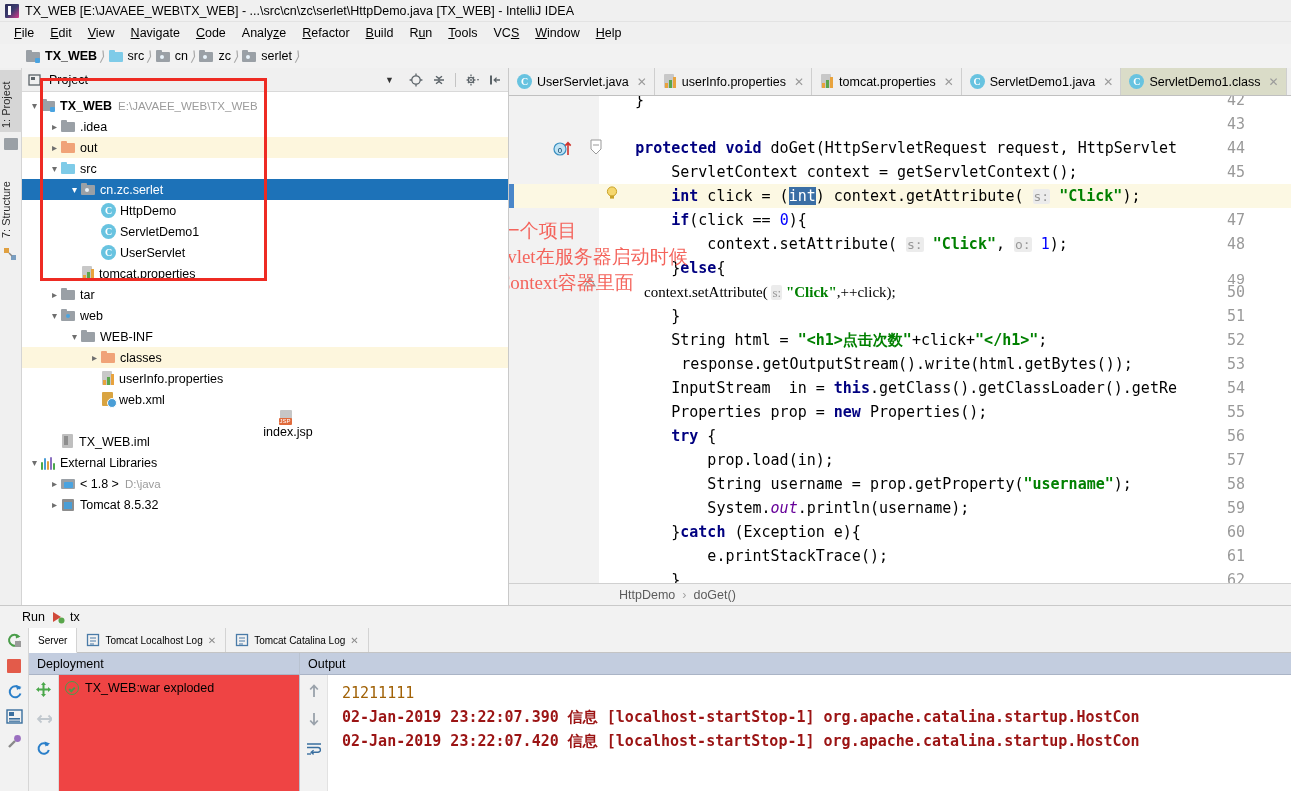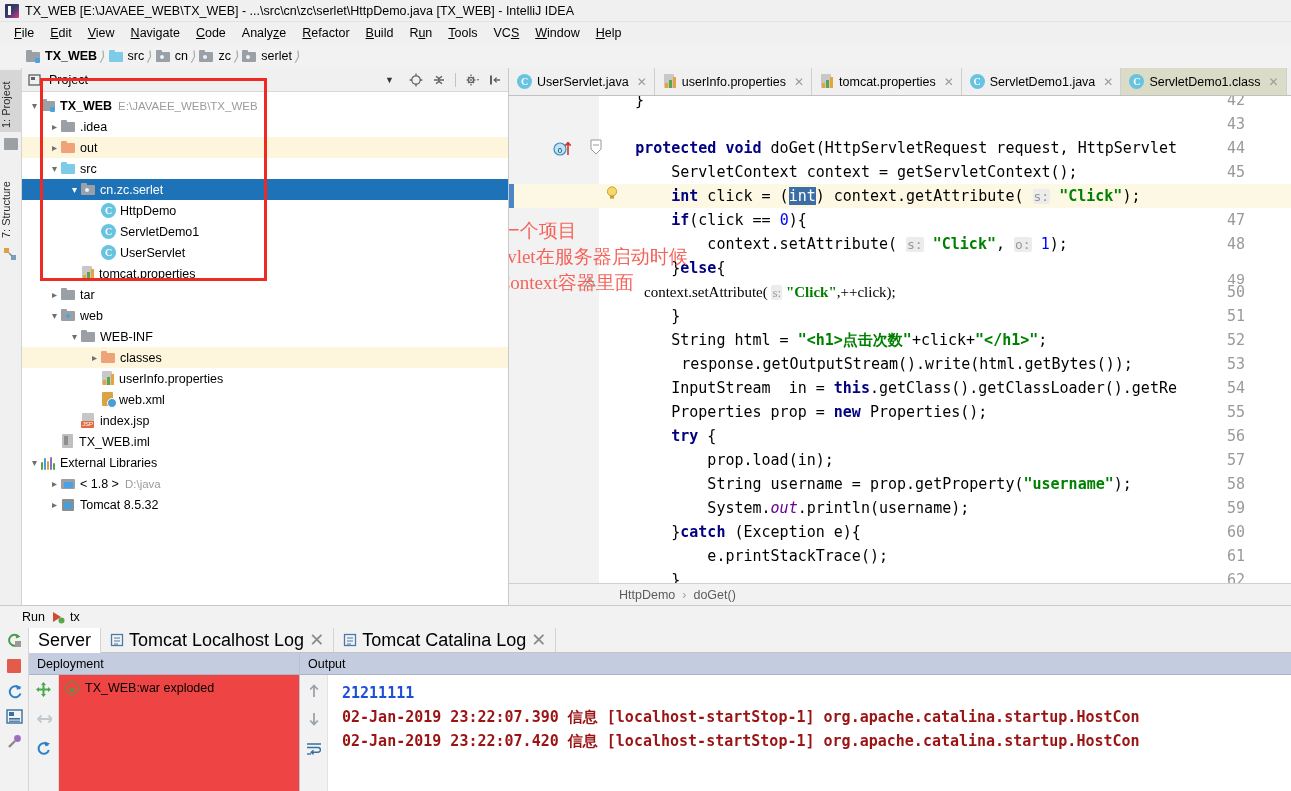--- a/index.html
+++ b/index.html
@@ -258,21 +258,21 @@
     display: flex; flex-direction: column; align-items: center; padding-top: 4px; gap: 9px;
     border-right: 1px solid #d6d6d6;
   }
   .runmain { flex: 1 1 auto; display: flex; flex-direction: column; min-width: 0; }
   .runtabs {
     height: 25px; background: #f2f2f2; display: flex; align-items: stretch;
     border-bottom: 1px solid #c4c4c4; flex: 0 0 auto;
   }
   .rtab {
     display: flex; align-items: center; gap: 5px; padding: 0 9px;
-    font-size: 18px; border-right: 1px solid #d3d3d3; cursor: default;
+    font-size: 10px; border-right: 1px solid #d3d3d3; cursor: default;
     white-space: nowrap;
   }
   .rtab.active { background: #fff; border-bottom: 1px solid #fff; margin-bottom: -1px; }
   .rtab .close { color: #8a8a8a; }
   .runcols { flex: 1 1 auto; display: flex; min-height: 0; }
   .depcol { width: 271px; flex: 0 0 auto; display: flex; flex-direction: column; border-right: 1px solid #b9c2d0; }
   .colhdr {
     height: 22px; background: #c3cddf; display: flex; align-items: center;
     padding-left: 8px; font-size: 12.5px; flex: 0 0 auto;
     border-bottom: 1px solid #aab4c6;
@@ -288,21 +288,21 @@
   .outbody { flex: 1 1 auto; background: #fff; display: flex; min-height: 0; }
   .outminitools {
     width: 28px; background: #f2f2f2; display: flex; flex-direction: column;
     align-items: center; padding-top: 8px; gap: 14px; border-right: 1px solid #e2e2e2;
   }
   .outtext {
     flex: 1 1 auto; padding: 6px 0 0 14px; overflow: hidden;
     font-family: "DejaVu Sans Mono", monospace; font-size: 15px; white-space: pre;
     line-height: 24px;
   }
-  .out-black { color: #1d4ed8; font-weight: bold; }
+  .out-black { color: #a16207; font-weight: normal; }
   .out-red { color: #9b1414; font-weight: bold; }
 
   .chk {
     width: 14px; height: 14px; border-radius: 50%; border: 1.5px solid #4a9d4a;
     position: relative; flex: 0 0 auto;
   }
   .chk::after {
     content: ""; position: absolute; left: 3px; top: 5px; width: 4px; height: 2px;
     border-left: 2px solid #4a9d4a; border-bottom: 2px solid #4a9d4a;
     transform: rotate(-45deg);
@@ -510,21 +510,21 @@
               <i class="b2"></i>
               <i class="b3"></i>
             </span>
             <span class="lbl">userInfo.properties</span>
           </div>
           <div class="trow" style="padding-left:66px;">
             <span class="arrow"></span>
             <span class="xmlicon"></span>
             <span class="lbl">web.xml</span>
           </div>
-          <div class="trow" style="padding-left:46px;">
+          <div class="trow" style="padding-left:46px;flex-direction:column;">
             <span class="arrow"></span>
             <span class="jspicon">
               <span class="tag">JSP</span>
             </span>
             <span class="lbl">index.jsp</span>
           </div>
           <div class="trow" style="padding-left:26px;">
             <span class="arrow"></span>
             <span class="imlicon"></span>
             <span class="lbl">TX_WEB.iml</span>

